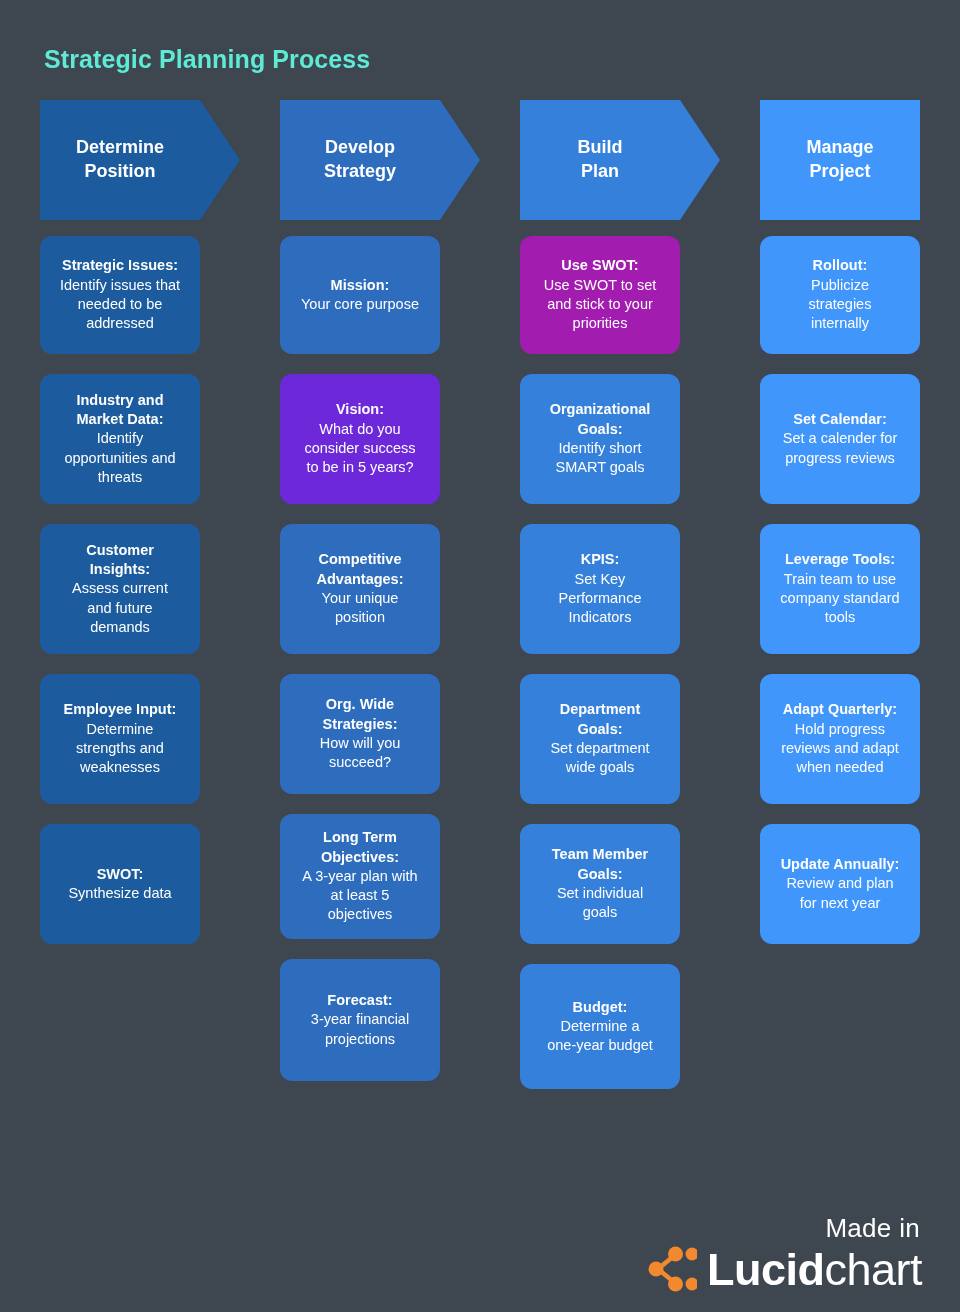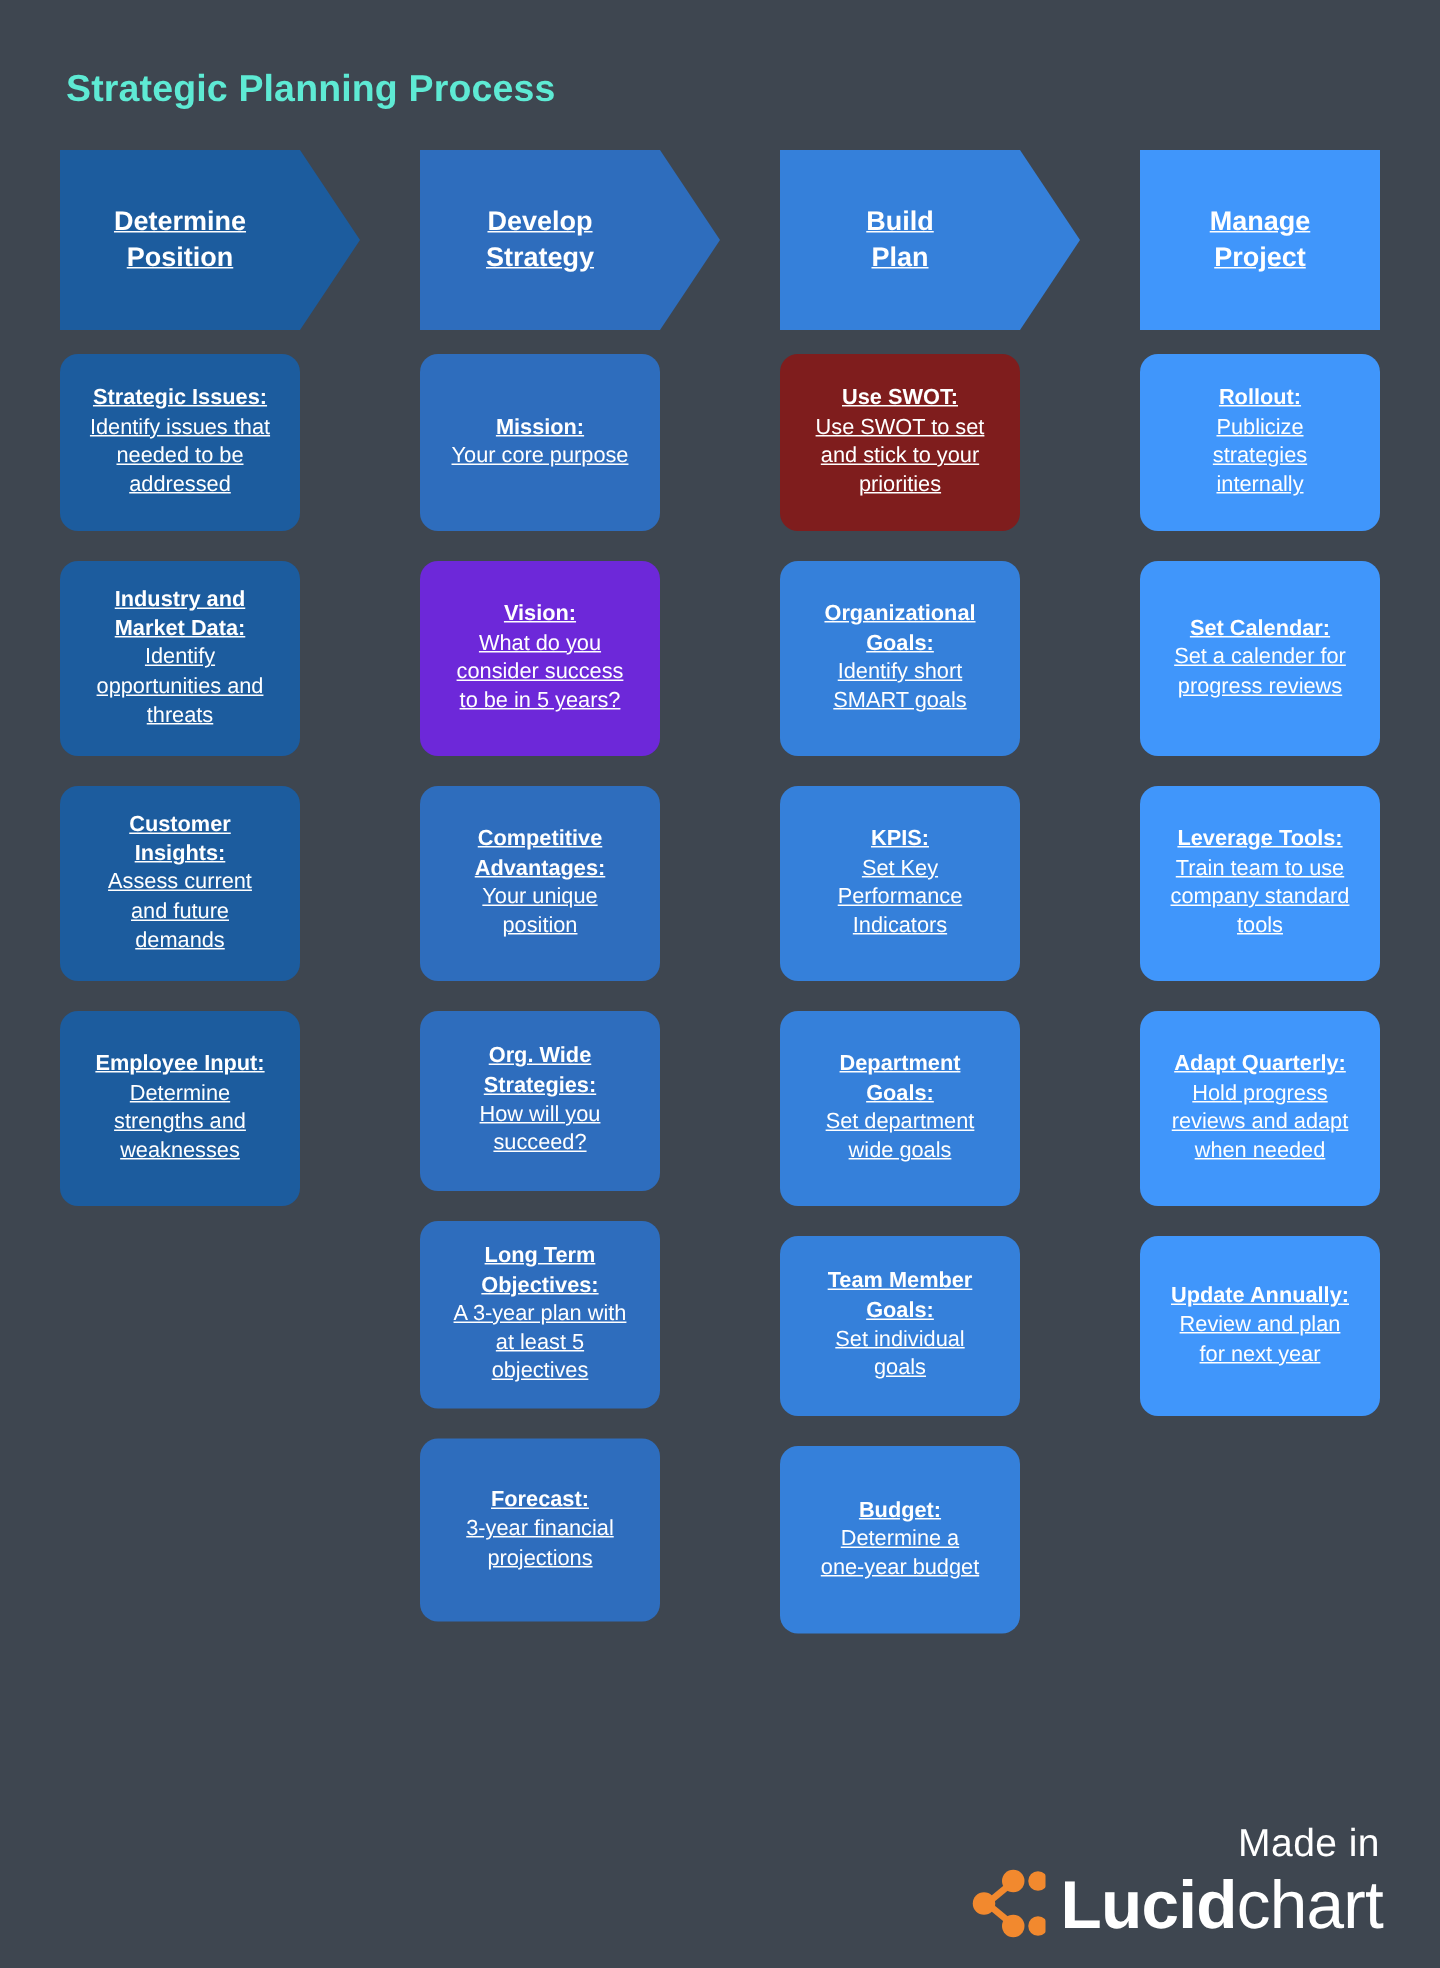--- a/index.html
+++ b/index.html
@@ -32,21 +32,20 @@
     position: absolute;
     left: 40px;
     top: 100px;
     width: 880px;
   }
 
   .column {
     position: absolute;
     top: 0;
     width: 188px;
-    text-decoration: underline;
   }
 
   .column.c0 { left: 0px; }
   .column.c1 { left: 240px; }
   .column.c2 { left: 480px; }
   .column.c3 { left: 720px; }
 
   
   .col-header {
     position: relative;
@@ -171,20 +170,24 @@
         <div class="card-body">Assess current
 and future
 demands</div>
       </div>
       <div class="card" style="background: rgb(28, 92, 158); height: 130px;">
         <div class="card-title">Employee Input:</div>
         <div class="card-body">Determine
 strengths and
 weaknesses</div>
       </div>
+      <div class="card" style="background: rgb(28, 92, 158); height: 120px;">
+        <div class="card-title">SWOT:</div>
+        <div class="card-body">Synthesize data</div>
+      </div>
     </div>
     <div class="column c1">
       <div class="col-header">
         <div class="chev-shape" style="background: rgb(46, 109, 189);"></div>
         <div class="col-header-label">Develop
 Strategy</div>
       </div>
       <div class="card" style="background: rgb(46, 109, 189); height: 118px;">
         <div class="card-title">Mission:</div>
         <div class="card-body">Your core purpose</div>
@@ -219,21 +222,21 @@
         <div class="card-body">3-year financial
 projections</div>
       </div>
     </div>
     <div class="column c2">
       <div class="col-header">
         <div class="chev-shape" style="background: rgb(53, 128, 218);"></div>
         <div class="col-header-label">Build
 Plan</div>
       </div>
-      <div class="card" style="background: #7f1d1d; height: 118px;">
+      <div class="card" style="background: #a21caf; height: 118px;">
         <div class="card-title">Use SWOT:</div>
         <div class="card-body">Use SWOT to set
 and stick to your
 priorities</div>
       </div>
       <div class="card" style="background: rgb(53, 128, 218); height: 130px;">
         <div class="card-title">Organizational
 Goals:</div>
         <div class="card-body">Identify short
 SMART goals</div>

